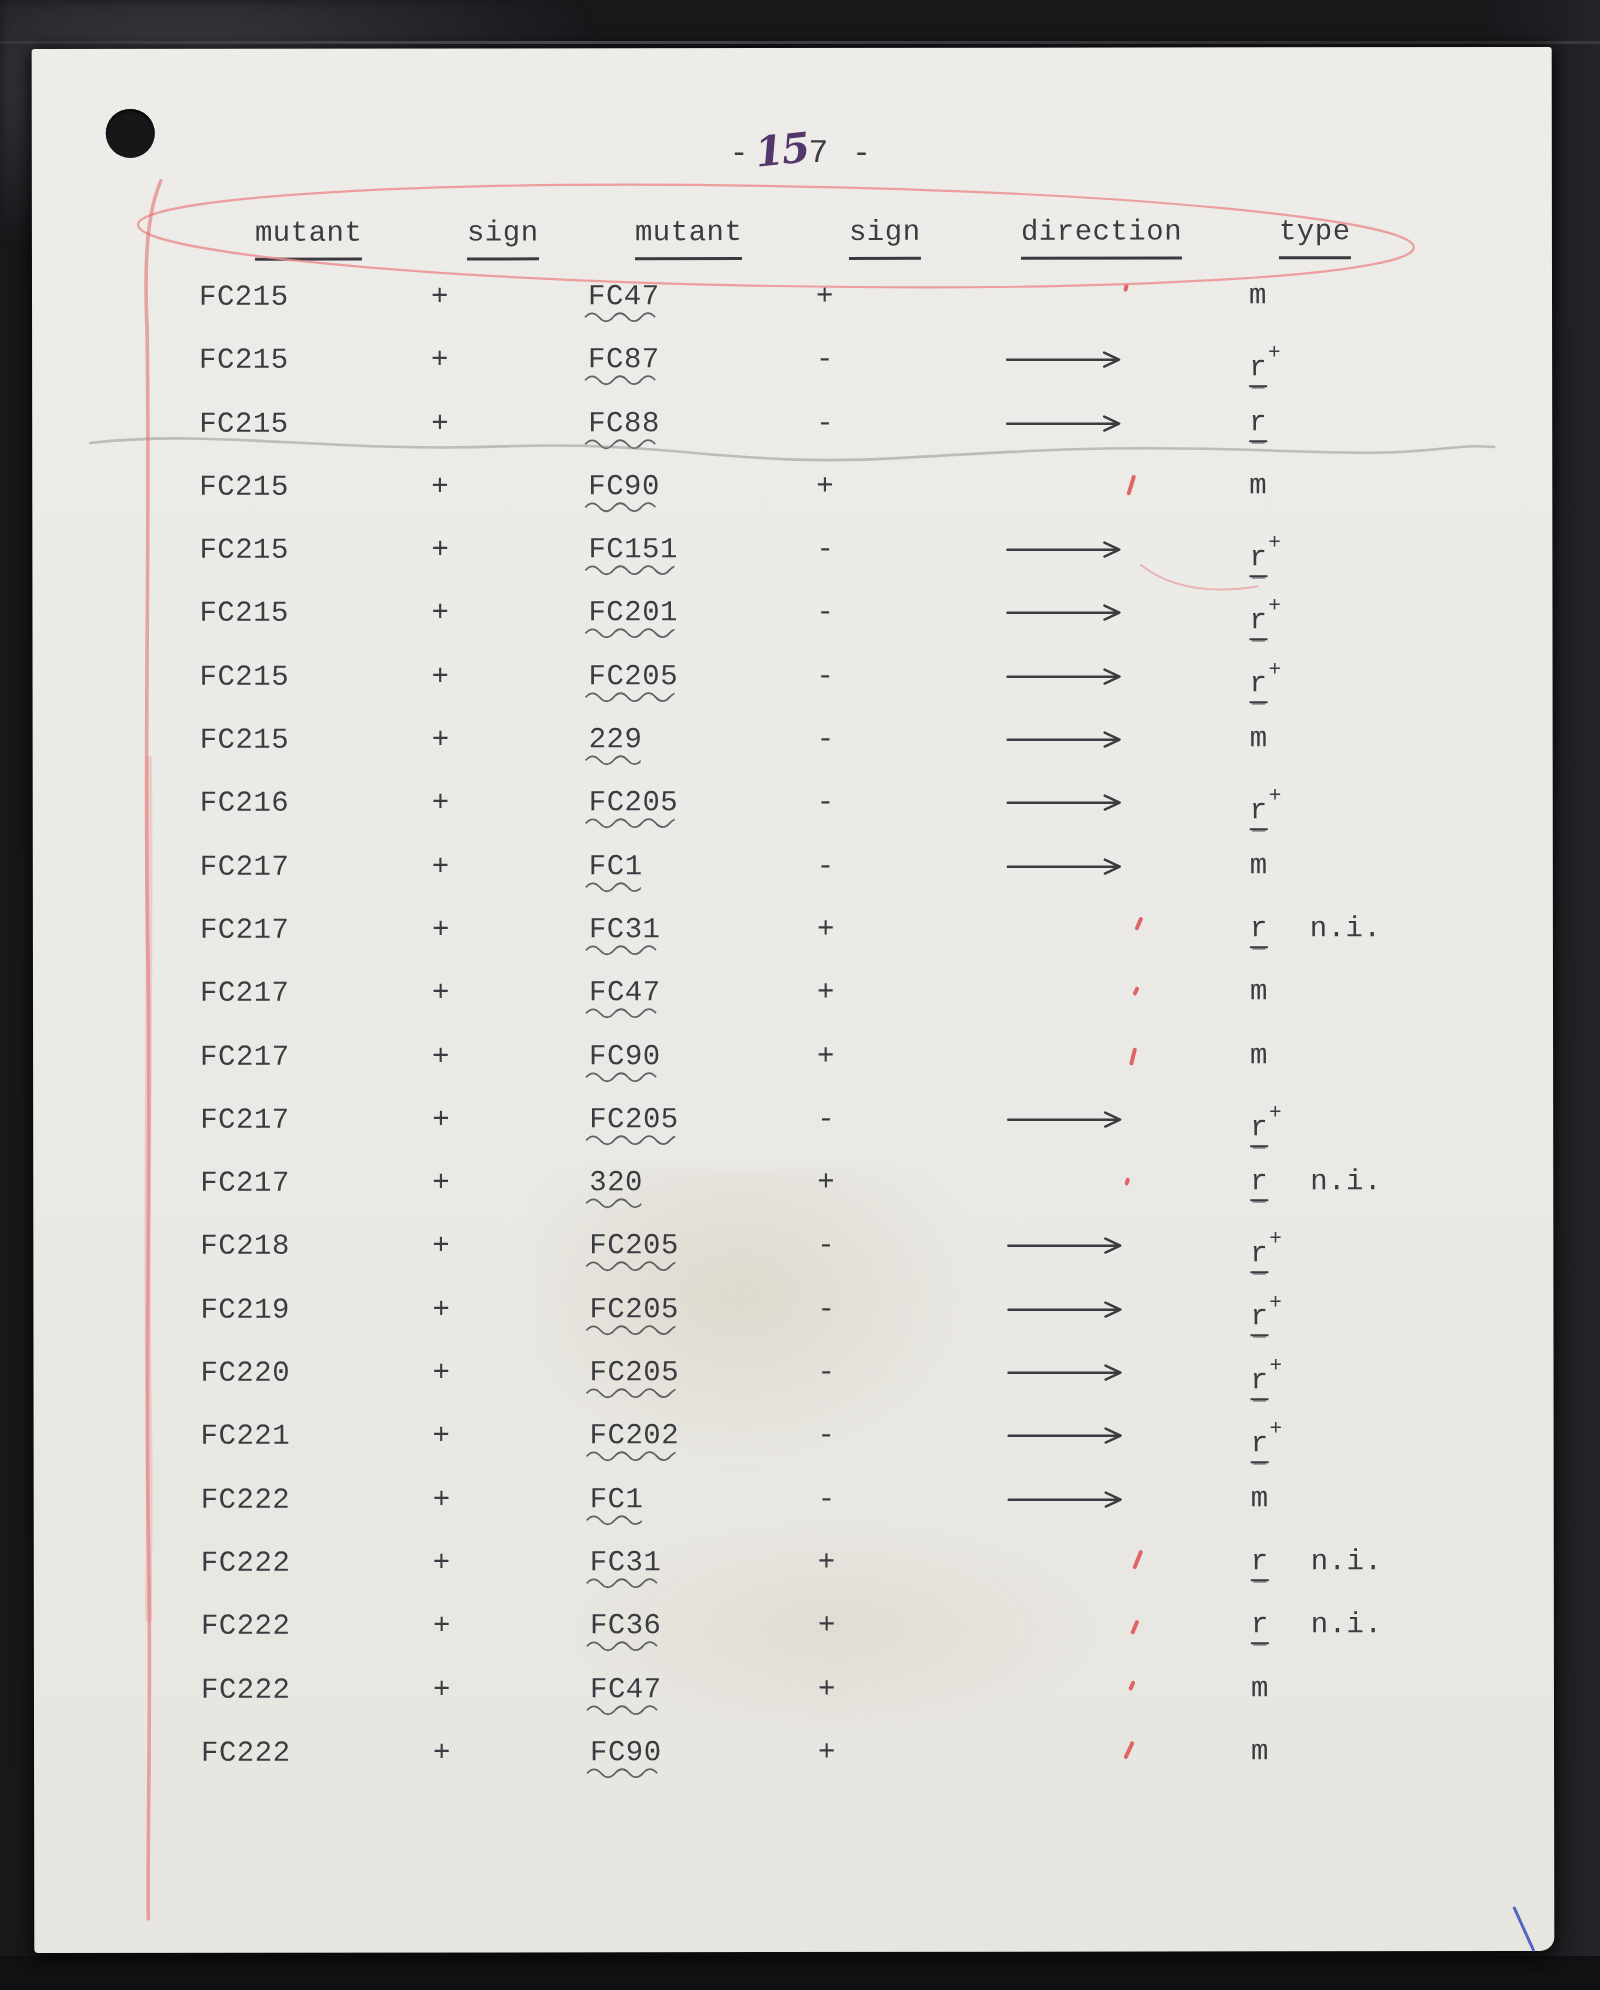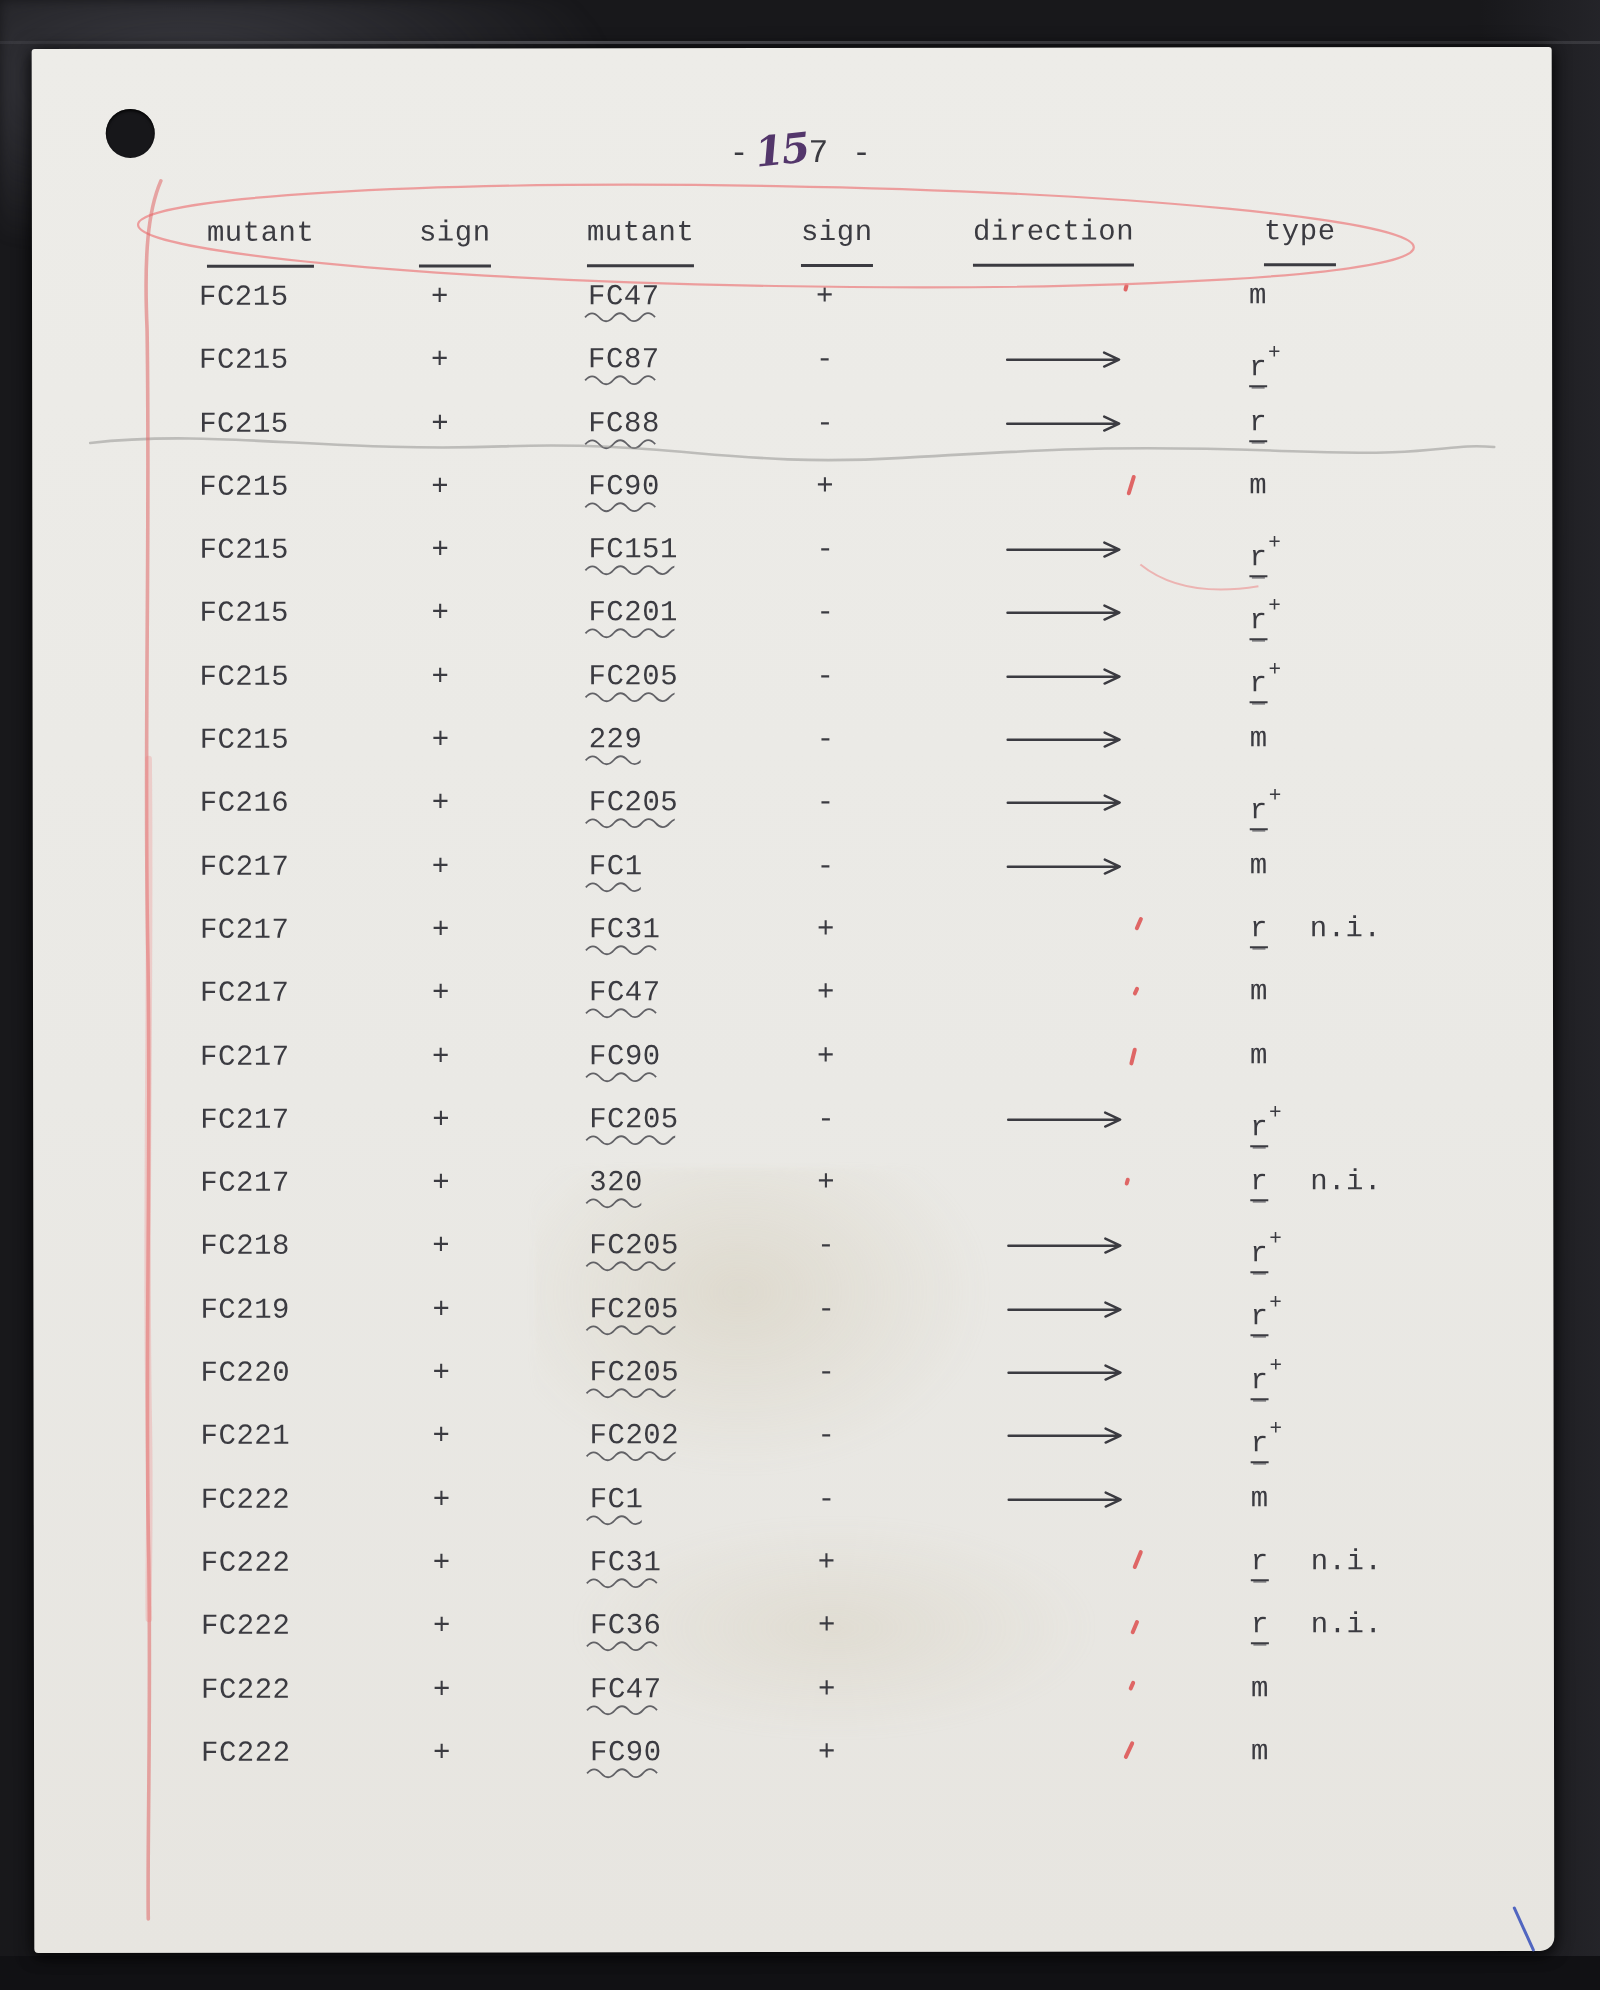--- a/index.html
+++ b/index.html
@@ -38,22 +38,22 @@
     font-family:"DejaVu Serif",serif;font-style:italic;font-weight:bold;
     color:#53366b;font-size:41px;letter-spacing:-2px;
     display:inline-block;transform:rotate(-6deg) translateY(2px);margin:0 1px 0 4px;
   }
   #page-number .typed-seven{font-size:33px;}
   #page-number .dash-r{margin-left:22px;}
 
   
   .cellpos{position:absolute;line-height:34px;font-size:29px;letter-spacing:.5px;white-space:nowrap;}
   #header-row{position:absolute;left:0;top:168px;width:1520px;height:60px;}
-  .hdr{border-bottom:3px solid #3b3b41;padding-bottom:14px;}
-  .h1{left:175px;} .h2{left:387px;} .h3{left:555px;} .h4{left:769px;} .h5{left:941px;} .h6{left:1232px;}
+  .hdr{border-bottom:3px solid #3b3b41;padding-bottom:7px;margin-left:48px;}
+  .h1{left:175px;} .h2{left:387px;} .h3{left:555px;} .h4{left:769px;} .h5{left:941px;} .h6{left:1199px;}
 
   #table-body{position:absolute;left:0;top:232px;width:1520px;}
   .row{position:relative;height:63.3px;}
   .c1{left:167px;}
   .c2{left:399px;}
   .c3{left:556px;text-decoration:underline;}
   .c4{left:784px;}
   .c5{left:940px;width:190px;height:40px;}
   .c6{left:1217px;}
   .m2text{display:inline-block;}

